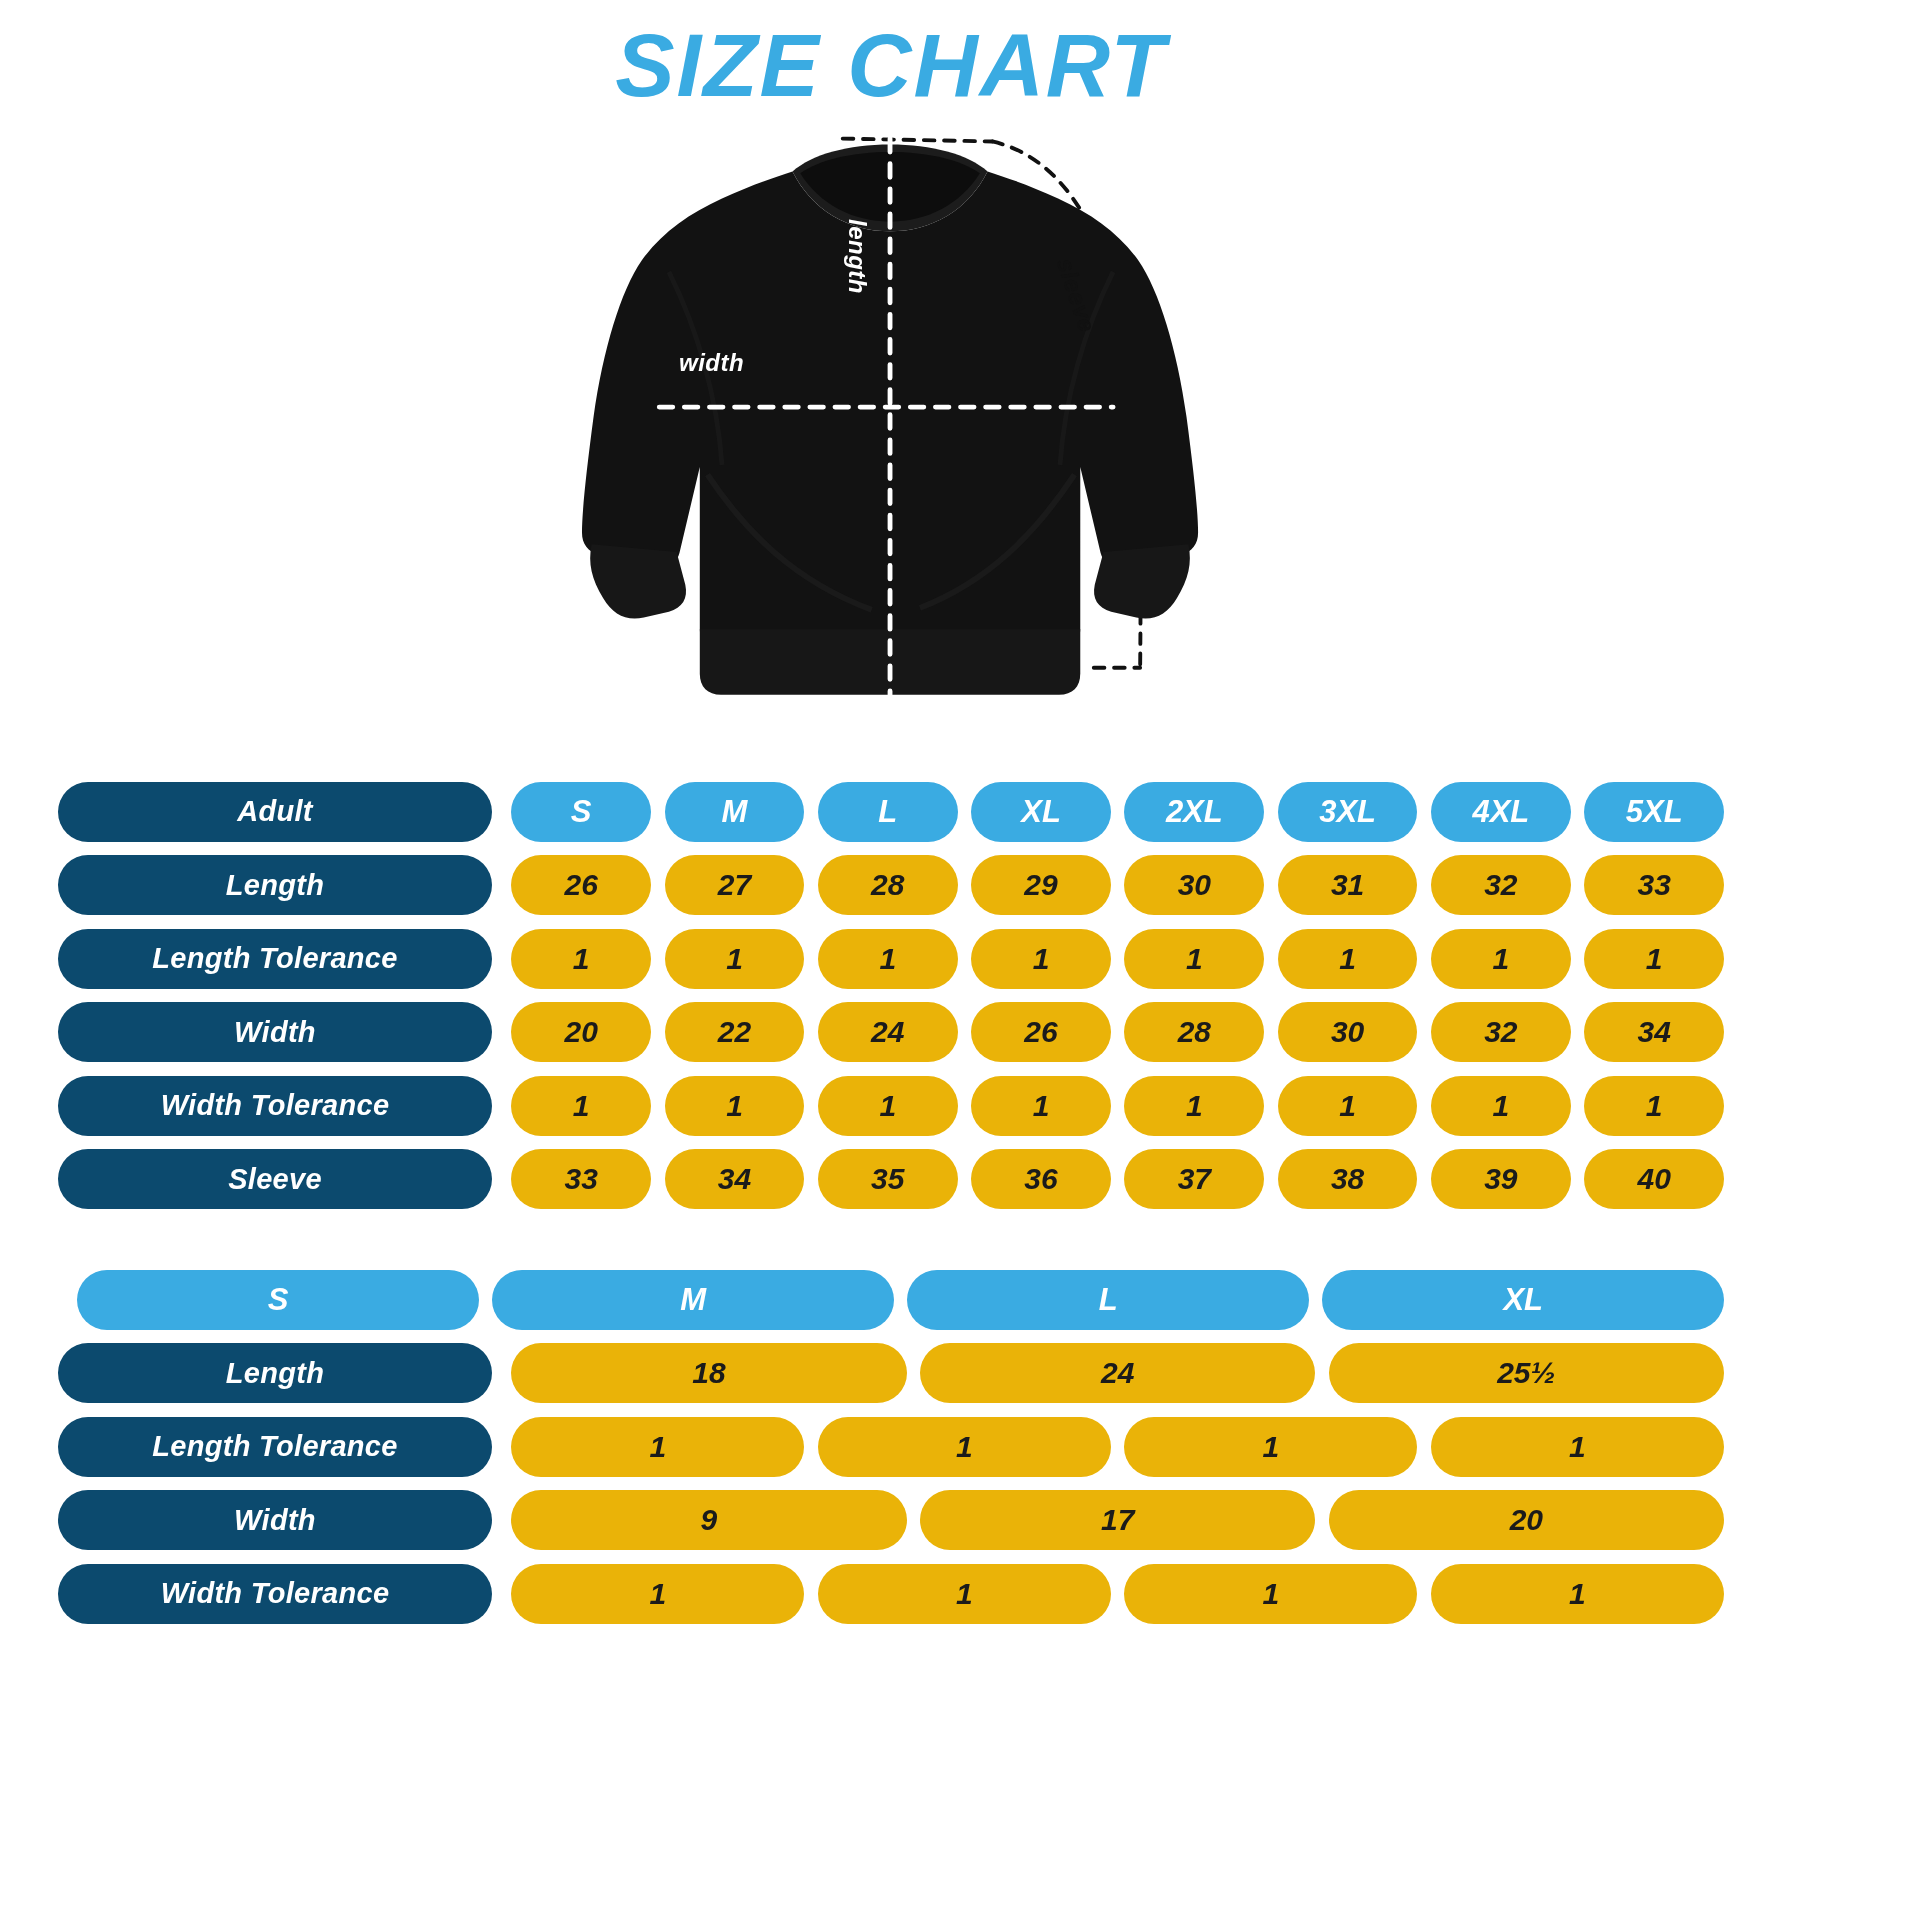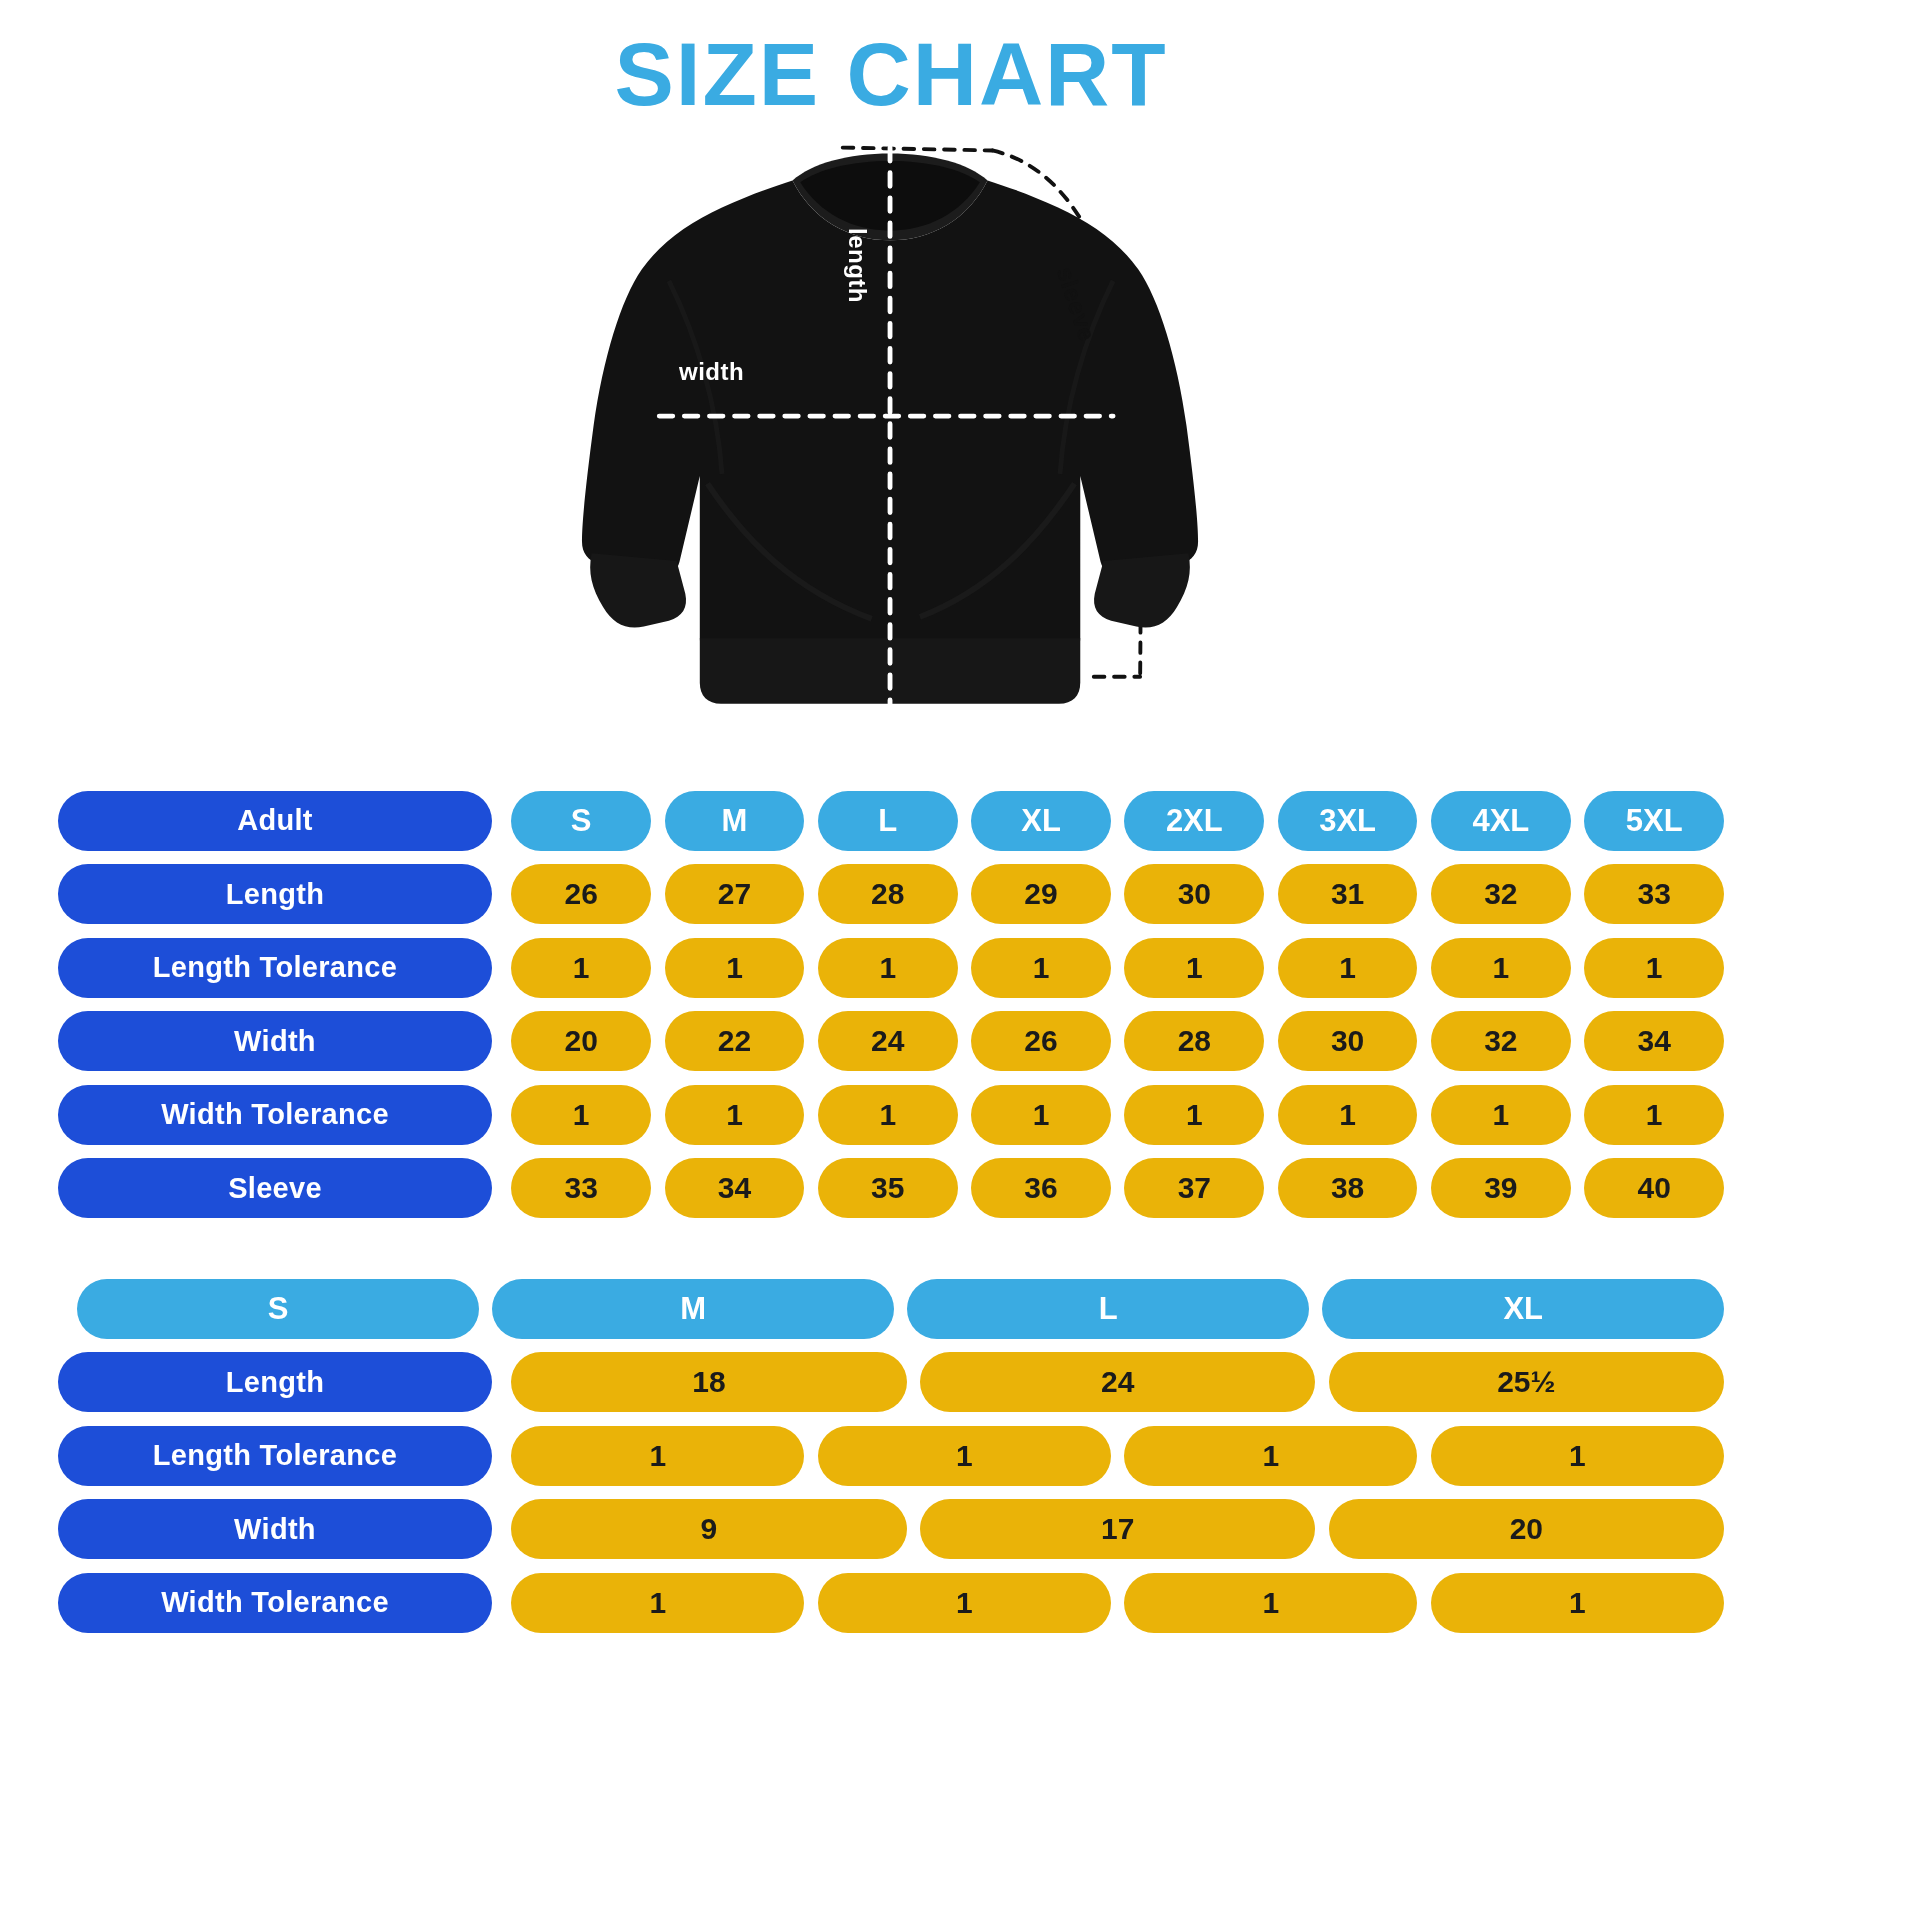--- a/index.html
+++ b/index.html
@@ -12,21 +12,22 @@
     height: 1931px;
     font-family: "Liberation Sans", sans-serif;
     -webkit-font-smoothing: antialiased;
     overflow: hidden;
   }
   .page {
     position: relative;
     width: 1782px;
     height: 1931px;
     box-sizing: border-box;
-    padding: 9px 58px;
+    padding: 0 58px;
+    font-style: italic;
   }
 
   
   .title {
     text-align: center;
     color: #3aabe2;
     font-size: 89px;
     font-weight: bold;
     letter-spacing: 1.9px;
     line-height: 1.0;
@@ -77,21 +78,21 @@
 
   
   .table-block { margin-top: 5.8px; }
   .row {
     display: flex;
     align-items: stretch;
     margin-bottom: 13.5px;
   }
   .label-cell {
     flex: 0 0 434px;
-    background: #1d4ed8;
+    background: #0c4a6e;
     color: #ffffff;
     border-radius: 35px;
     display: flex;
     align-items: center;
     justify-content: center;
     height: 60px;
     font-size: 29px;
     font-weight: bold;
     letter-spacing: 0.3px;
     box-sizing: border-box;

